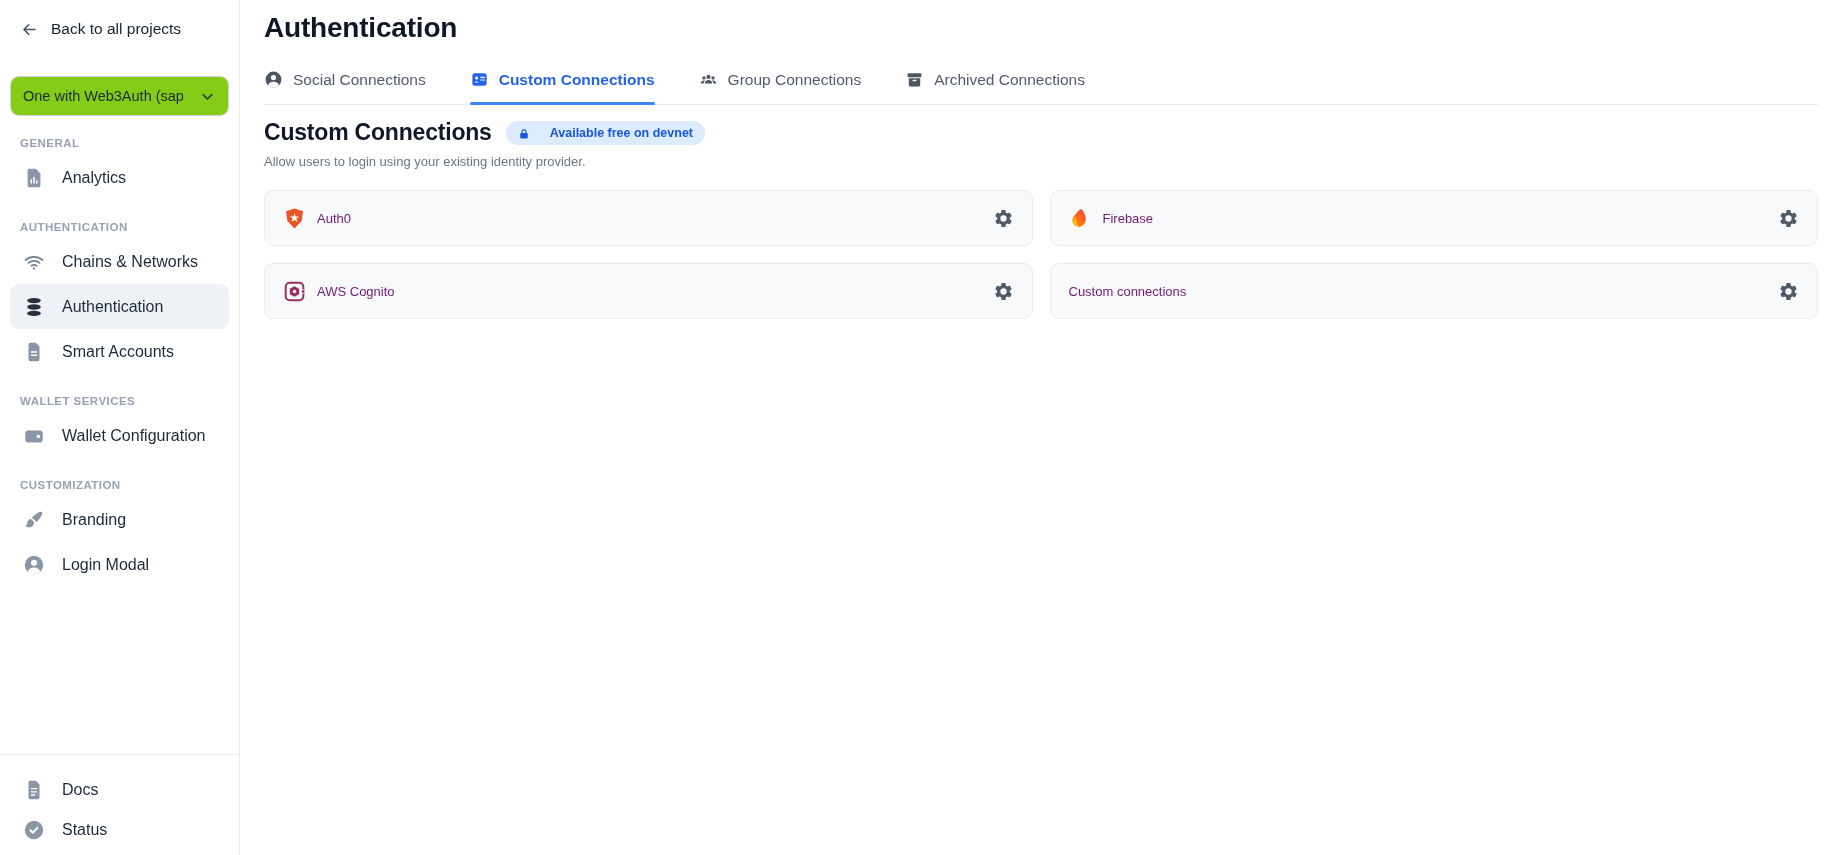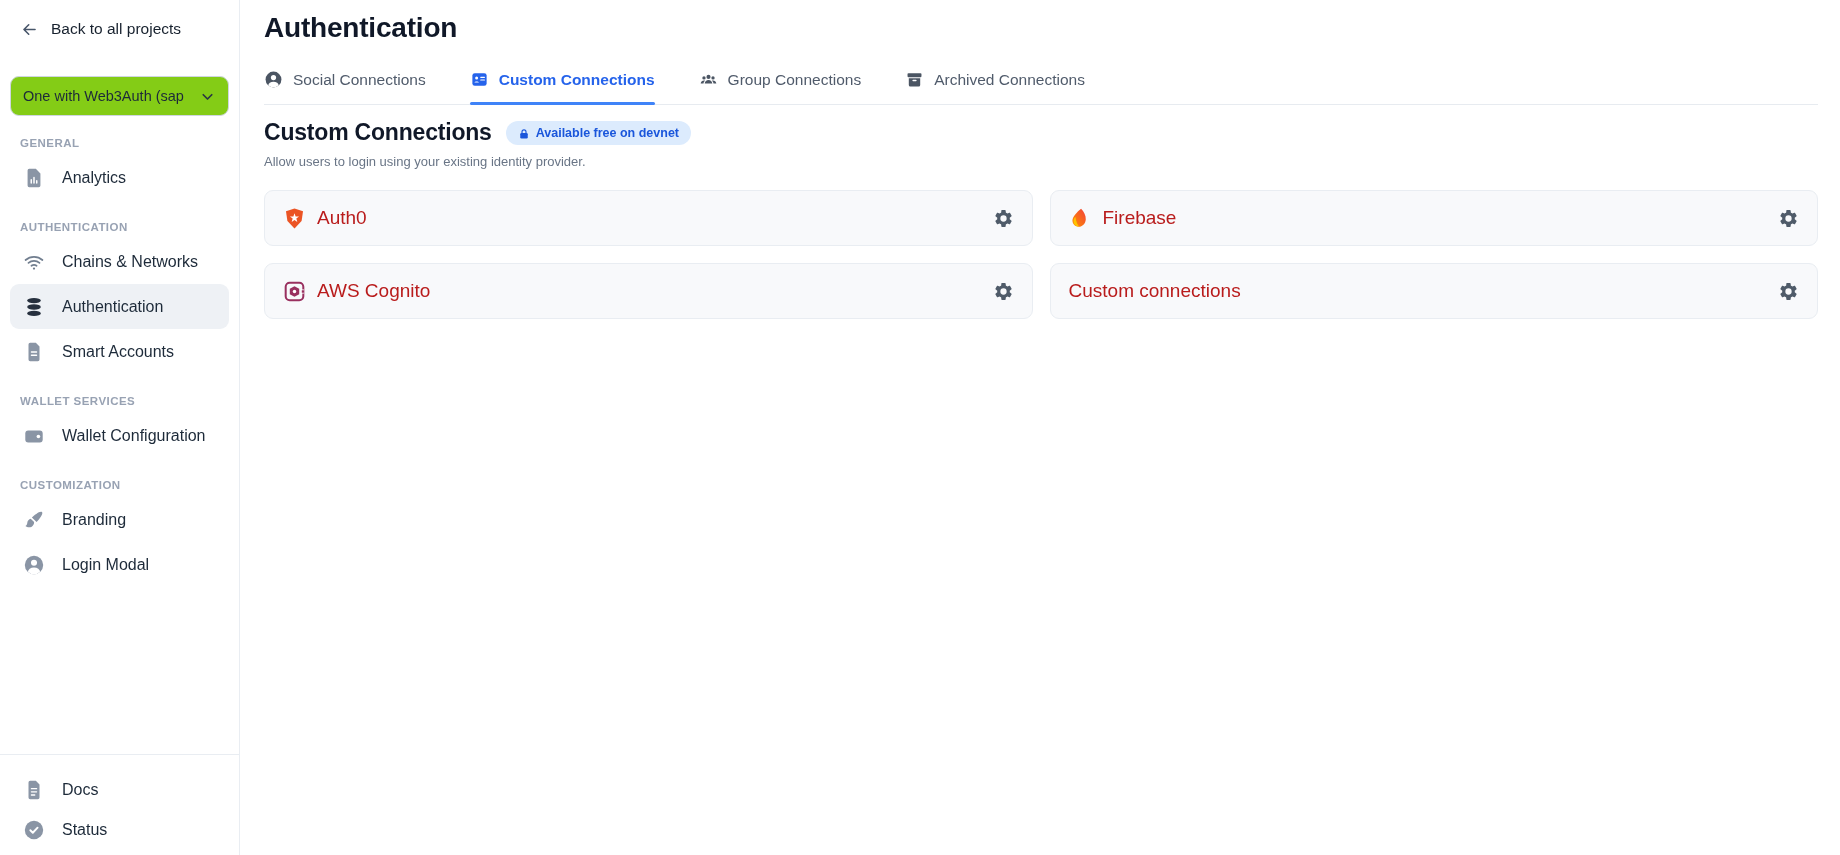--- a/index.html
+++ b/index.html
@@ -58,35 +58,35 @@
   .tab.active .icon { color:#2563eb; }
   .tab.active .tab-label { color:#2563eb; font-weight:600; }
   .tab.active::after {
     content:""; position:absolute; left:0; right:0; bottom:-1px;
     height:3px; background:#3f83f8; border-radius:2px;
   }
 
   .section-head { display:flex; align-items:center; gap:14px; margin-top:14px; }
   .section-heading { font-size:23px; font-weight:700; color:#101828; margin:0; letter-spacing:-.2px; }
   .badge {
-    display:flex; align-items:flex-end; gap:6px;
+    display:flex; align-items:flex-end; gap:20px;
     background:#dcebfd; color:#1a56db; border-radius:999px;
     padding:5px 12px; font-size:12.5px; font-weight:700;
   }
   .badge .icon { color:#1a56db; }
 
   .desc { margin-top:8px; font-size:13px; color:#697586; }
 
   .cards { margin-top:21px; display:grid; grid-template-columns:1fr 1fr; gap:17px; }
   .card {
     height:56px; background:#f8f9fb; border:1px solid #e9edf2; border-radius:9px;
     display:flex; align-items:center; padding:0 18px; cursor:pointer;
   }
   .card-left { display:flex; align-items:center; gap:11px; flex:1; min-width:0; }
-  .card-label { font-size:19px; font-weight:500; color:#b91c1c; }
+  .card-label { font-size:13px; font-weight:500; color:#701a75; }
   .gear-btn { width:21px; height:21px; color:#4f5b69; cursor:pointer; }
 </style>
 </head>
 <body>
 
 <aside class="sidebar">
 
   <div class="back-row">
     <span class="icon">
       <svg width="19" height="19" viewBox="0 0 24 24" fill="none" stroke="currentColor" stroke-width="2" stroke-linecap="round" stroke-linejoin="round">

